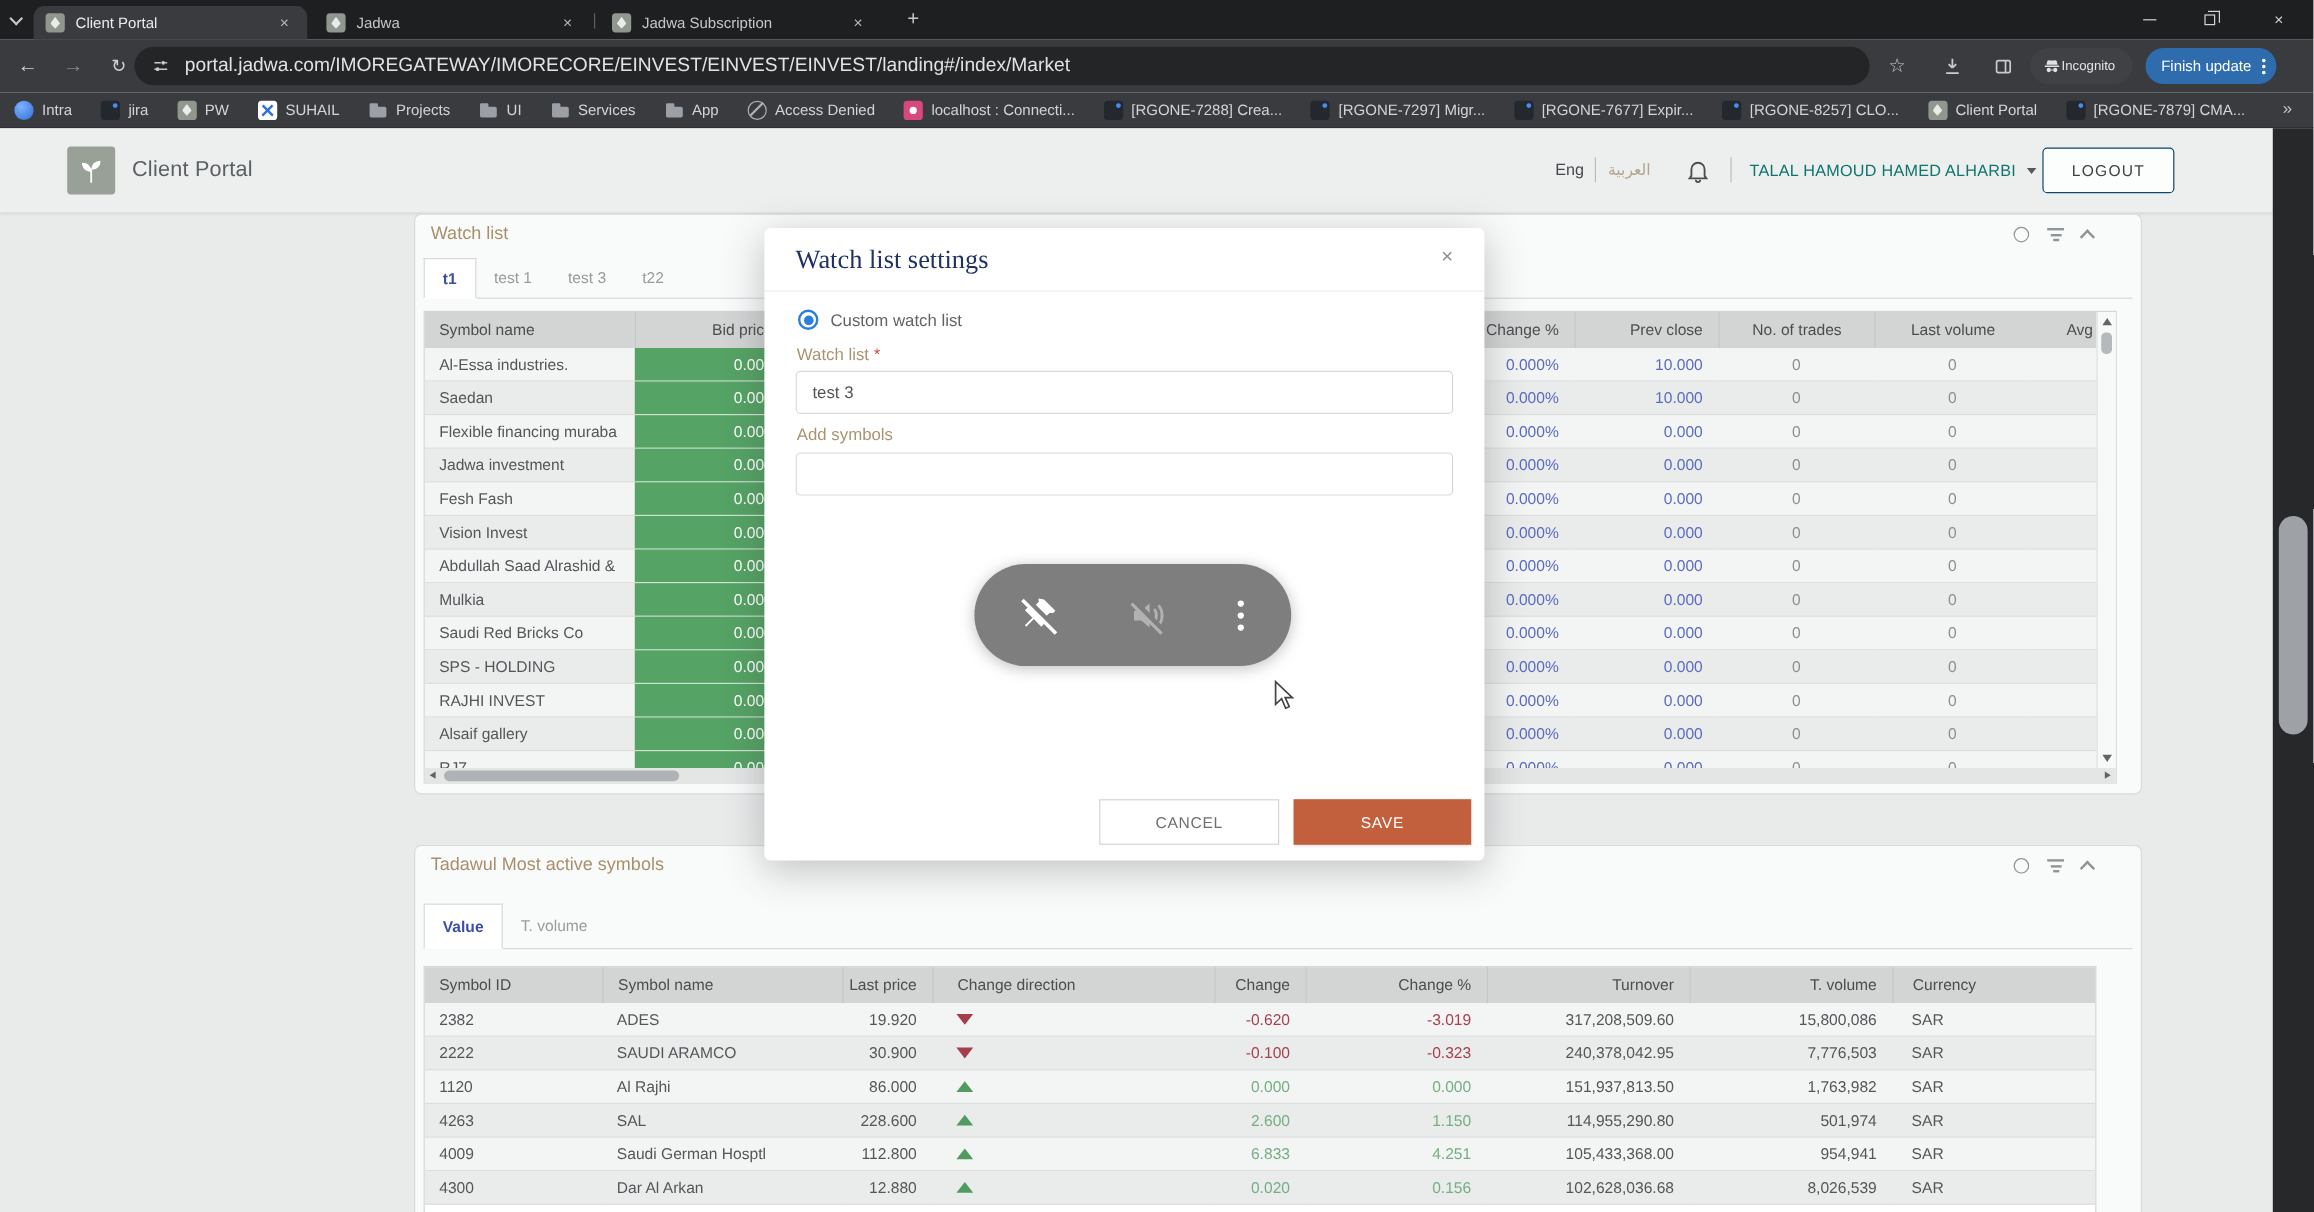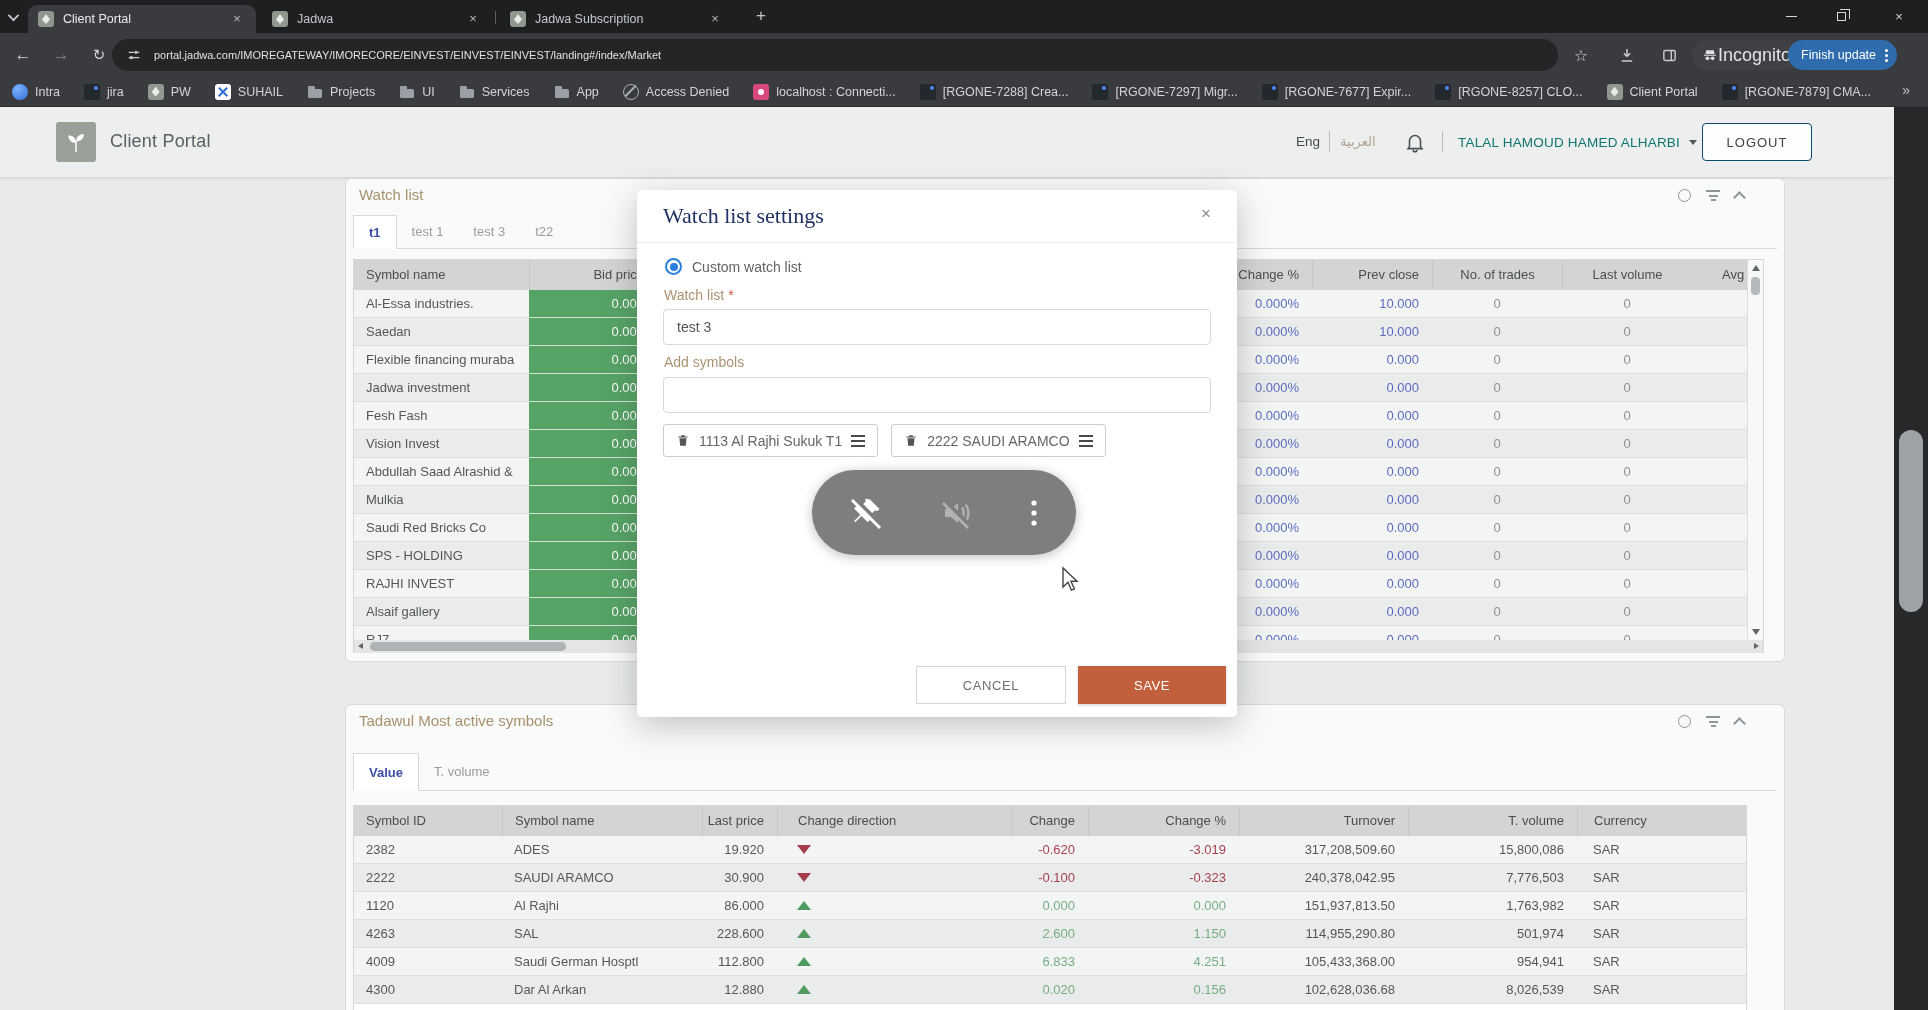--- a/index.html
+++ b/index.html
@@ -18,24 +18,24 @@
   .newtab{position:absolute;left:750px;top:6px;width:22px;height:22px;color:#c4c7ca;font-size:17px;line-height:20px;text-align:center}
   .winctl{position:absolute;top:0;width:46px;height:33px;display:flex;align-items:center;justify-content:center;color:#d3d5d8;font-size:13px}
   #btn-min{left:1768px}#btn-max{left:1818px}#btn-close{left:1876px}
   .gl-min{display:block;width:11px;height:1.5px;background:#d3d5d8}
   .gl-max{display:block;width:9px;height:9px;border:1.2px solid #d3d5d8;position:relative;background:#1e1f21}
   .gl-max:before{content:"";position:absolute;left:2px;top:-4px;width:9px;height:9px;border:1.2px solid #d3d5d8;border-bottom:none;border-left:none}
   #toolbar{position:absolute;left:0;top:33px;width:1928px;height:44px;background:#3a3b3f}
   .navic{position:absolute;top:0;height:44px;display:flex;align-items:center;justify-content:center;width:30px;font-size:17px;color:#ced1d4}
   #nav-back{left:8px}#nav-fwd{left:46px;color:#84878b}#nav-reload{left:84px;font-size:15px}
   #urlbar{position:absolute;left:112px;top:6px;width:1446px;height:32px;border-radius:16px;background:#232527;display:flex;align-items:center;padding:0 14px}
-  #urlbar .url{color:#e0e2e4;font-size:11px;margin-left:12px;white-space:nowrap;overflow:hidden}
+  #urlbar .url{color:#e0e2e4;font-size:16px;margin-left:12px;white-space:nowrap;overflow:hidden}
   .tbic{position:absolute;top:11px;width:22px;height:22px;display:flex;align-items:center;justify-content:center;color:#c9ccce;font-size:16px}
   #ic-star{left:1570px}#ic-dl{left:1616px}#ic-side{left:1658px}
-  #chip-incog{position:absolute;left:1692px;top:7px;height:30px;border-radius:15px;background:#3f4145;display:flex;align-items:center;gap:0;padding:0 14px 0 10px;color:#e2e4e6;font-size:18px}
+  #chip-incog{position:absolute;left:1692px;top:7px;height:30px;border-radius:15px;background:#3f4145;display:flex;align-items:center;gap:0;padding:0 14px 0 10px;color:#e2e4e6;font-size:11px}
   #btn-update{position:absolute;left:1788px;top:7px;height:30px;border-radius:15px;background:#2e6cae;display:flex;align-items:center;gap:9px;padding:0 9px 0 13px;color:#fff;font-size:12.5px}
   .dots3{width:3px;height:3px;background:#fff;border-radius:50%;box-shadow:0 -5px 0 #fff,0 5px 0 #fff}
   #bookmarksbar{position:absolute;left:0;top:77px;width:1928px;height:30px;background:#3a3b3f;border-bottom:1px solid #2e2f32;display:flex;align-items:center;gap:24px;padding-left:12px;font-size:12.5px;color:#d2d4d7}
   .bm{display:flex;align-items:center;gap:7px;white-space:nowrap}
   .bm-ico{width:16px;height:16px;border-radius:3px;position:relative;flex:0 0 16px}
   .intra-icon{background:radial-gradient(circle at 35% 30%,#7db2ff,#2f6fd6);border-radius:50%}
   .kb-icon{background:#23272e}
   .kb-icon:after{content:"";position:absolute;right:2px;top:2px;width:4px;height:4px;border-radius:50%;background:#4a8cf7}
   .jadwa-icon{background:#8f978f}
   .jadwa-icon:after{content:"";position:absolute;left:4px;top:3px;width:8px;height:10px;background:#e9ece9;clip-path:polygon(50% 0,100% 55%,50% 100%,0 55%)}
@@ -616,45 +616,20 @@
   <div id="radio-row">
     <span class="radio"></span>
     <span>Custom watch list</span>
   </div>
   <span class="mlabel" id="lbl-wl">
     <span>Watch list</span><span class="req">*</span>
   </span>
   <input class="minput" id="input-wl" value="test 3" style="">
   <span class="mlabel" id="lbl-add">Add symbols</span>
   <input class="minput" id="input-add" style="">
-  <div id="chips">
-
-  <div class="chip">
-      <svg width="14" height="15" viewBox="0 0 24 24">
-          <path d="M9 3h6v2h5v2H4V5h5zM6 8h12l-1.1 13H7.1z" fill="#555"></path>
-        </svg>
-      <span>1113 Al Rajhi Sukuk T1</span>
-      <span class="burger">
-          <i></i>
-          <i></i>
-          <i></i>
-        </span>
-    </div>
-      <div class="chip">
-      <svg width="14" height="15" viewBox="0 0 24 24">
-          <path d="M9 3h6v2h5v2H4V5h5zM6 8h12l-1.1 13H7.1z" fill="#555"></path>
-        </svg>
-      <span>2222 SAUDI ARAMCO</span>
-      <span class="burger">
-          <i></i>
-          <i></i>
-          <i></i>
-        </span>
-    </div>
-    </div>
   <div id="mediapill">
     <svg width="36" height="36" viewBox="0 0 36 36">
       <path d="M22 4.5l9.5 9.5-2 2-2.7-.4-4.6 4.6-.5 5.1-1.9 1.9-6.3-6.3-6.3 6.3-1.1-1.1 6.3-6.3-6.3-6.3 1.9-1.9 5.1-.5 4.6-4.6-.4-2.7z" fill="#fff"></path>
       <line x1="5" y1="3" x2="33" y2="31" stroke="#7e7e7e" stroke-width="6"></line>
       <line x1="4" y1="5" x2="32" y2="33" stroke="#fff" stroke-width="3"></line>
     </svg>
     <svg width="36" height="36" viewBox="0 0 36 36">
       <path d="M7 14h6l7-6v20l-7-6H7z" fill="#b2b2b2"></path>
       <path d="M24 12.5c2.2 3 2.2 8 0 11M27.5 9.5c3.8 4.8 3.8 12.2 0 17" stroke="#b2b2b2" stroke-width="2.4" fill="none"></path>
       <line x1="6" y1="6" x2="31" y2="31" stroke="#7e7e7e" stroke-width="6"></line>

